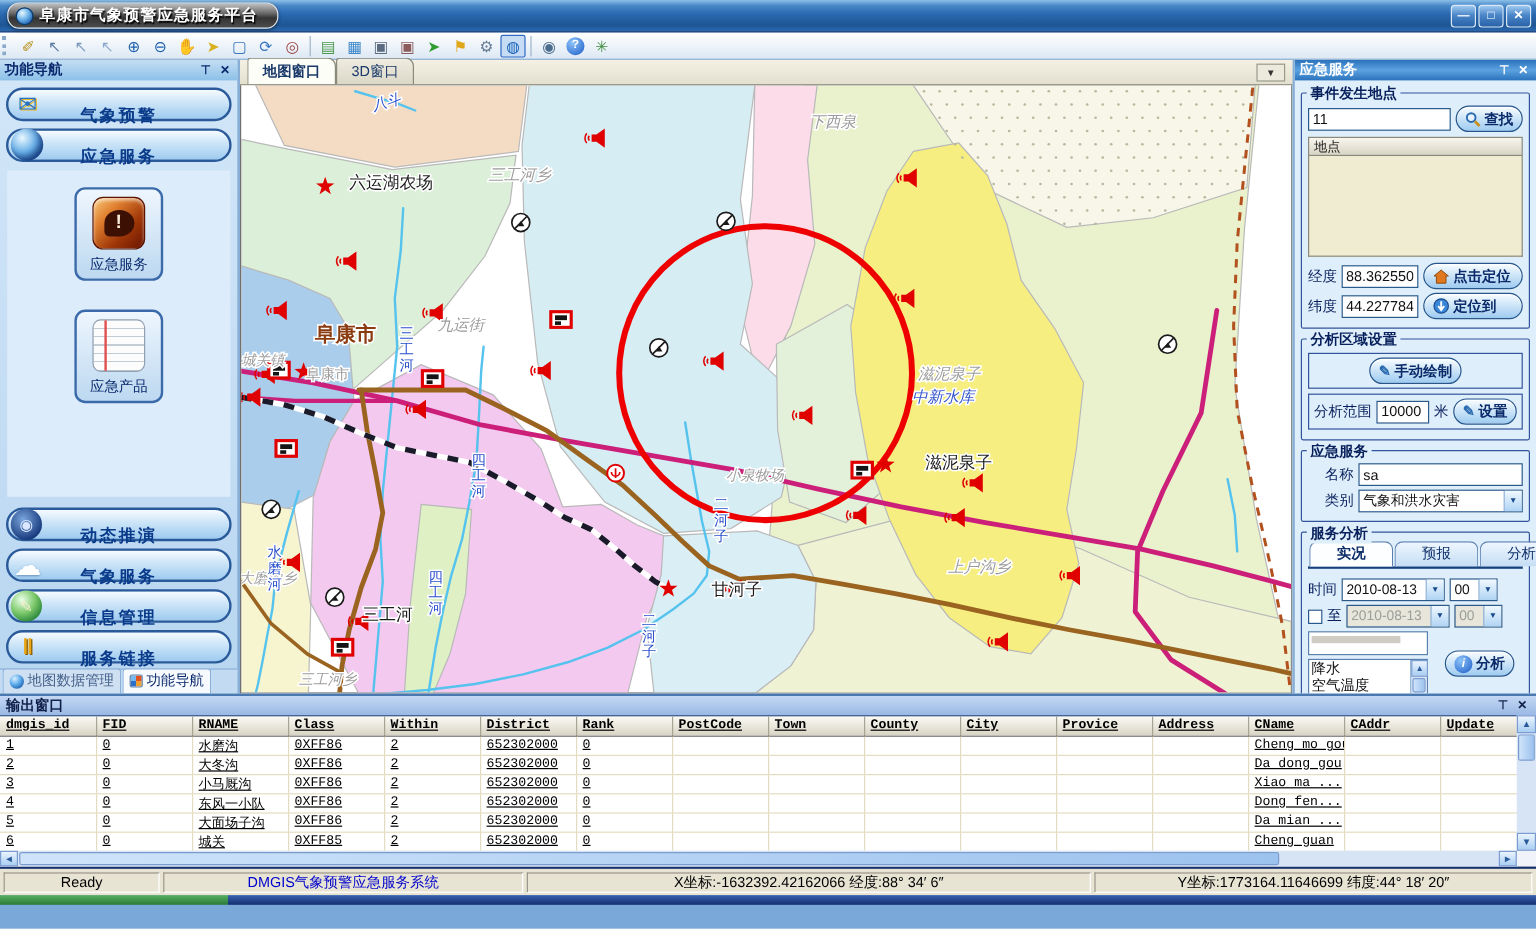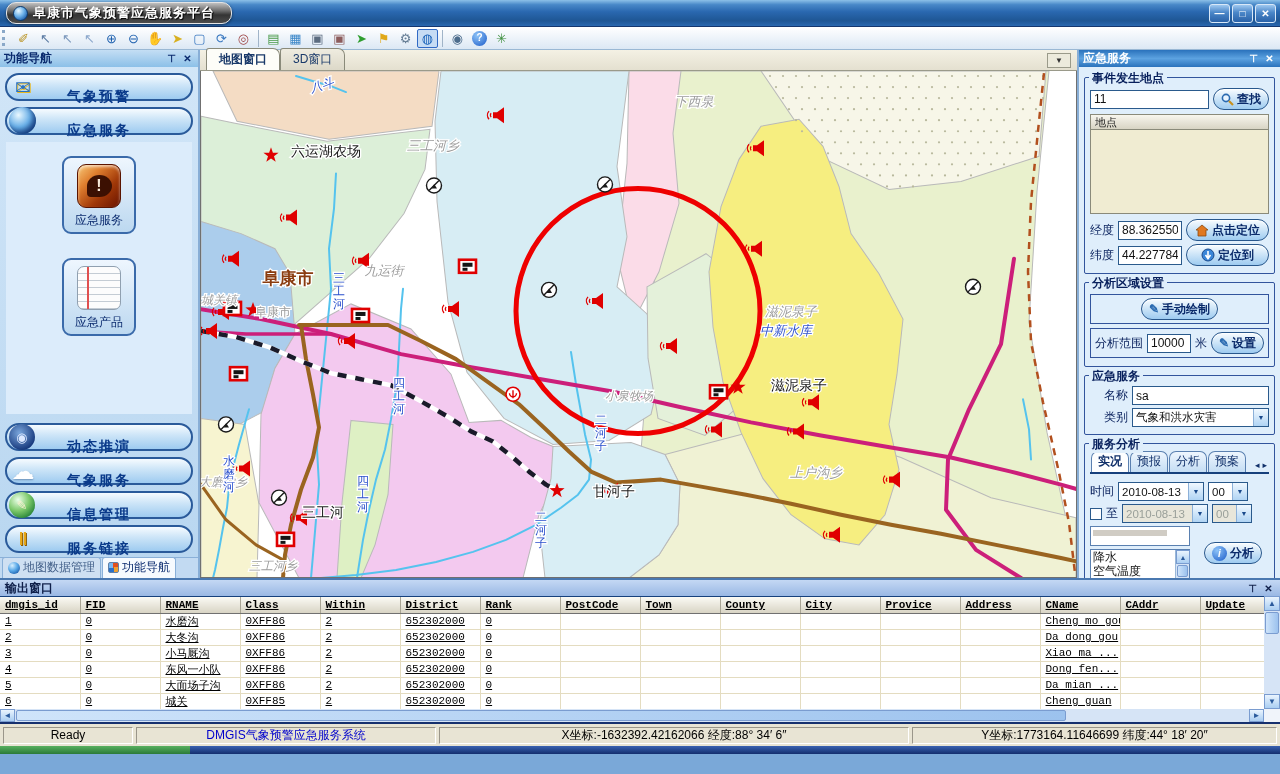--- a/index.html
+++ b/index.html
@@ -73,35 +73,35 @@
   .rightpanel{width:203px;flex:0 0 203px;background:#dfeefb;border-left:2px solid #88aed6;display:flex;flex-direction:column;overflow:hidden;}
   .rp-body{flex:1;display:flex;flex-direction:column;overflow:hidden;padding:2px 0;}
   .grp{border:1px solid #32549c;border-radius:2px;margin:8px 5px 0;padding:7px 5px 4px;position:relative;flex:0 0 auto;}
   .glab{position:absolute;top:-8px;left:4px;background:#dfeefb;padding:0 3px;font-size:12px;font-weight:bold;color:#08205c;white-space:nowrap;}
   .frow{display:flex;align-items:center;gap:4px;margin:3px 0;font-size:12px;color:#08205c;}
   .flab{font-size:12px;color:#08205c;white-space:nowrap;}
   .txt{border:1px solid #2a5a8c;height:19px;font-size:12px;padding:4px 3px;font-family:inherit;background:#fff;color:#111;}
   .w64{width:64px;flex:0 0 64px;}
   .w44{width:44px;flex:0 0 44px;}
   .grow1{flex:1;min-width:0;}
-  .xpbtn{display:flex;align-items:center;justify-content:center;gap:3px;height:22px;padding:0 7px;border:1.5px solid #28578c;border-radius:11px;background:linear-gradient(180deg,#f8fcff,#cfe6f8 45%,#9ecbf0);font-size:12px;font-weight:bold;color:#0a2a6a;font-family:Liberation Sans, sans-serif;box-shadow:inset 0 1px 1px #fff;white-space:nowrap;}
+  .xpbtn{display:flex;align-items:center;gap:3px;height:22px;padding:0 7px;border:1.5px solid #28578c;border-radius:11px;background:linear-gradient(180deg,#f8fcff,#cfe6f8 45%,#9ecbf0);font-size:12px;font-weight:bold;color:#0a2a6a;font-family:Liberation Sans, sans-serif;box-shadow:inset 0 1px 1px #fff;white-space:nowrap;}
   .placehdr{height:16px;background:linear-gradient(180deg,#f8f6ee,#d8d4c4);border:1px solid #8a8a7a;font-size:11px;padding:0 4px;display:flex;align-items:center;color:#222;margin-top:4px;}
   .placelist{height:84px;background:#f0ecd2;border:1px solid #8a8a7a;border-top:none;margin-bottom:5px;}
   .subbox{border:1px solid #32549c;display:flex;align-items:center;gap:4px;padding:3px 4px;margin:4px 0;font-size:12px;color:#08205c;}
   .subbox.center{justify-content:center;}
   .combo{display:flex;align-items:center;border:1px solid #2a5a8c;background:#fff;height:19px;}
   .combo .val{flex:1;font-size:11.5px;padding:0 3px;color:#111;white-space:nowrap;overflow:hidden;}
   .combo .dbtn{width:15px;align-self:stretch;background:linear-gradient(180deg,#f0f8ff,#b0d4f4);border-left:1px solid #8cb0d8;color:#1a4a8c;font-size:7px;display:flex;align-items:center;justify-content:center;}
   .combo.dis{background:#e8e6da;}
   .combo.dis .val{color:#9aa09a;}
   .combo.w86{width:86px;flex:0 0 86px;}
   .combo.w40{width:40px;flex:0 0 40px;}
   .cb{width:12px;height:12px;border:1px solid #2a5a8c;background:#fff;display:inline-block;flex:0 0 12px;}
   .atabbar{display:flex;align-items:flex-end;gap:1px;border-bottom:2px solid #16407c;padding:0 1px;}
-  .atab{font-size:12px;color:#10306a;padding:1px 6px 2px;border:1px solid #5a80b0;border-bottom:none;border-radius:7px 7px 0 0;background:linear-gradient(180deg,#eef6fe,#c4ddf4);white-space:nowrap;}
+  .atab{font-size:12px;color:#10306a;padding:1px 22px 2px;border:1px solid #5a80b0;border-bottom:none;border-radius:7px 7px 0 0;background:linear-gradient(180deg,#eef6fe,#c4ddf4);white-space:nowrap;}
   .atab.active{background:#fdfeff;font-weight:bold;}
   .tsc{font-size:9px;color:#10306a;padding:0 1px;margin:0 0 2px auto;}
   .tsc+.tsc{margin-left:0;}
   .apane{padding-top:5px;}
   .frow.top{align-items:flex-start;}
   .lcol{display:flex;flex-direction:column;gap:3px;}
   .wbox{width:100px;height:20px;background:#fff;border:1px solid #5a80b0;position:relative;}
   .wbox .wbar{position:absolute;left:2px;right:22px;top:3px;height:6px;background:#d0ccc4;}
   .lb{width:100px;height:46px;background:#fff;border:1px solid #5a80b0;display:flex;}
   .lbitems{flex:1;overflow:hidden;}

